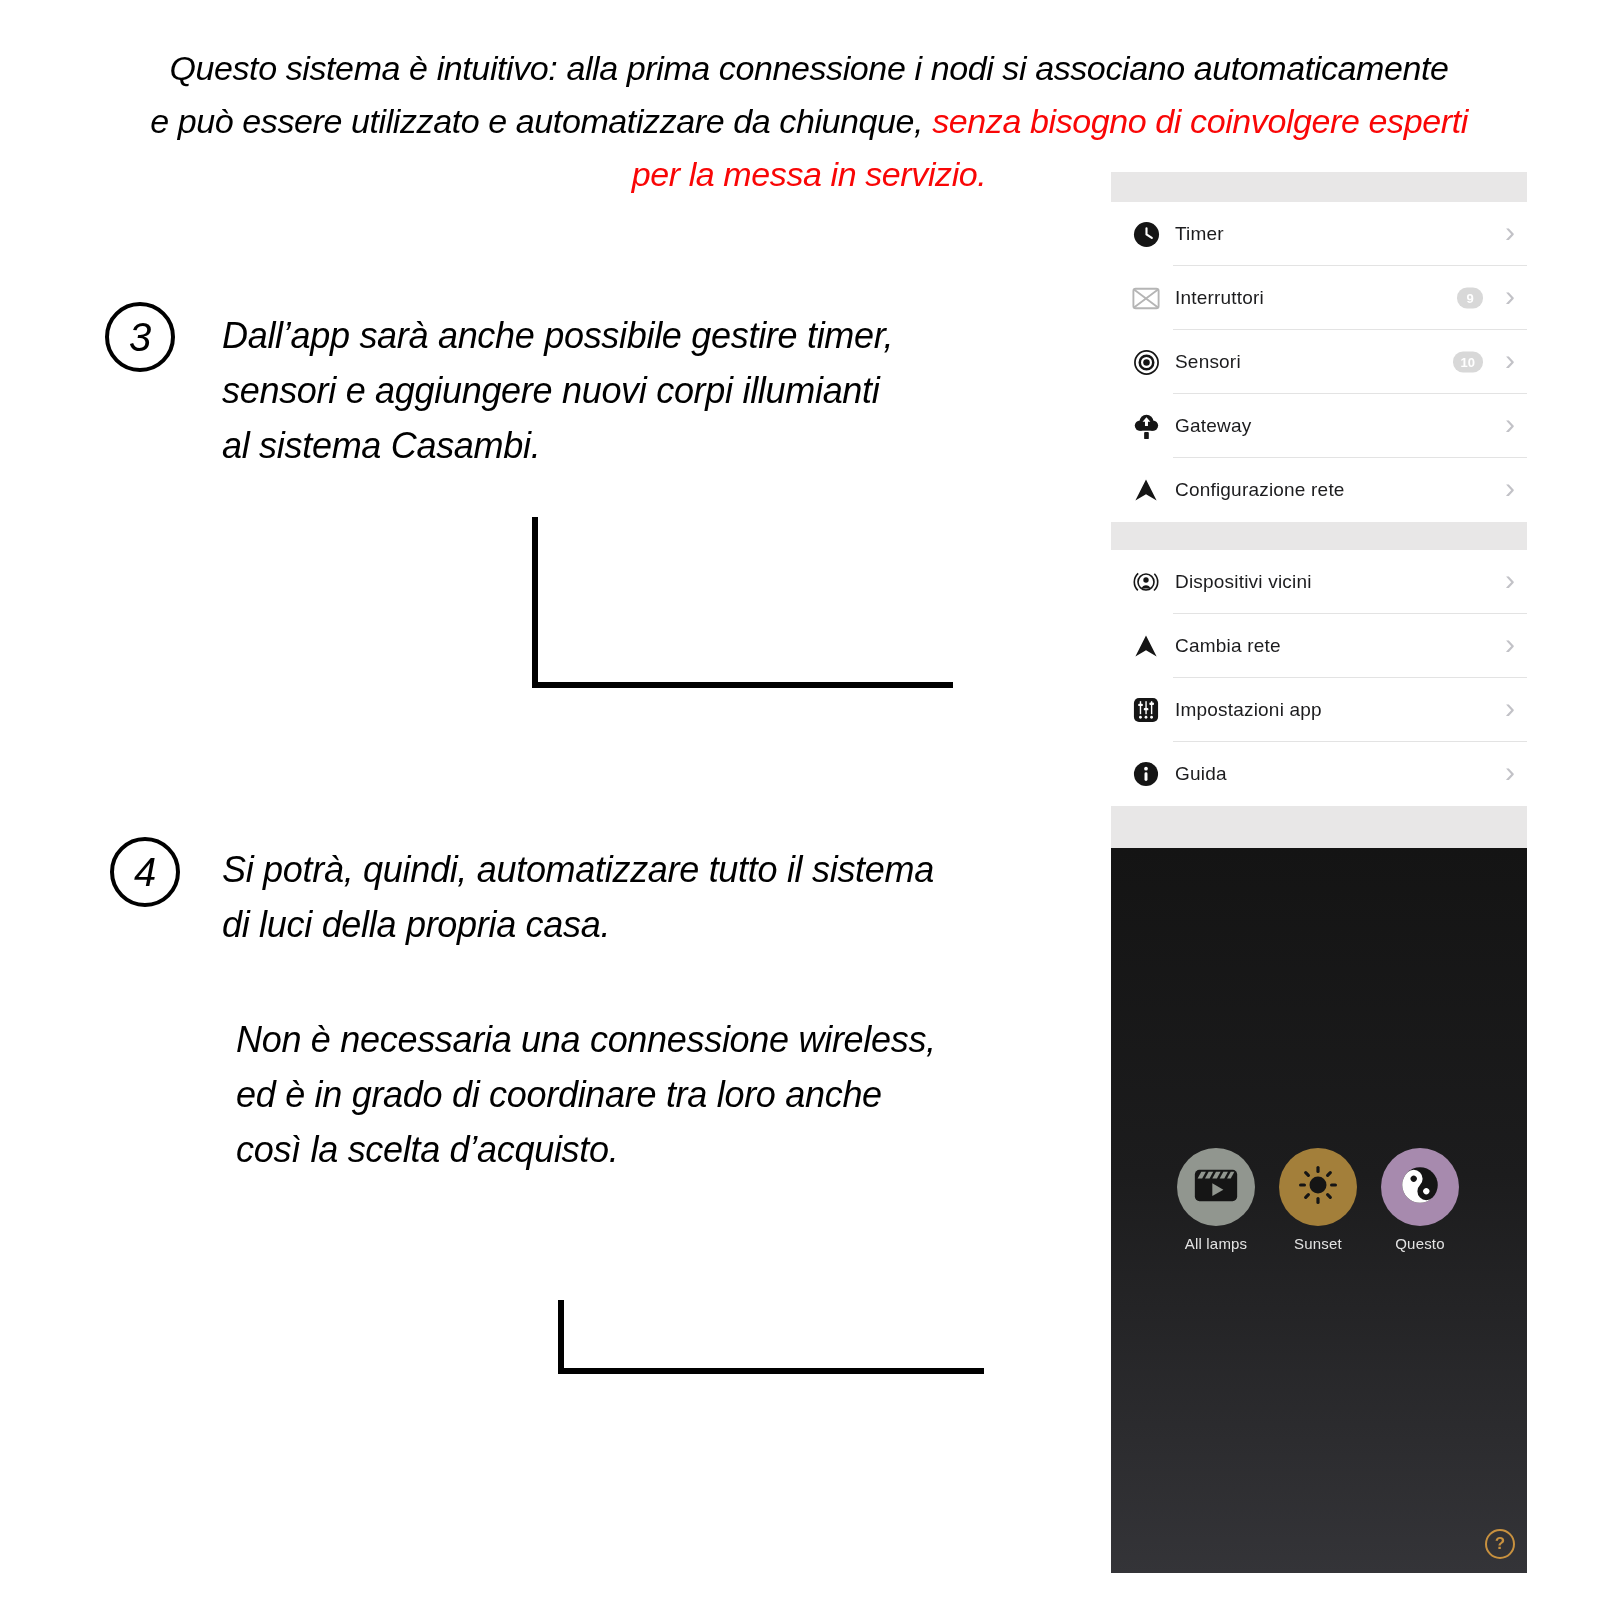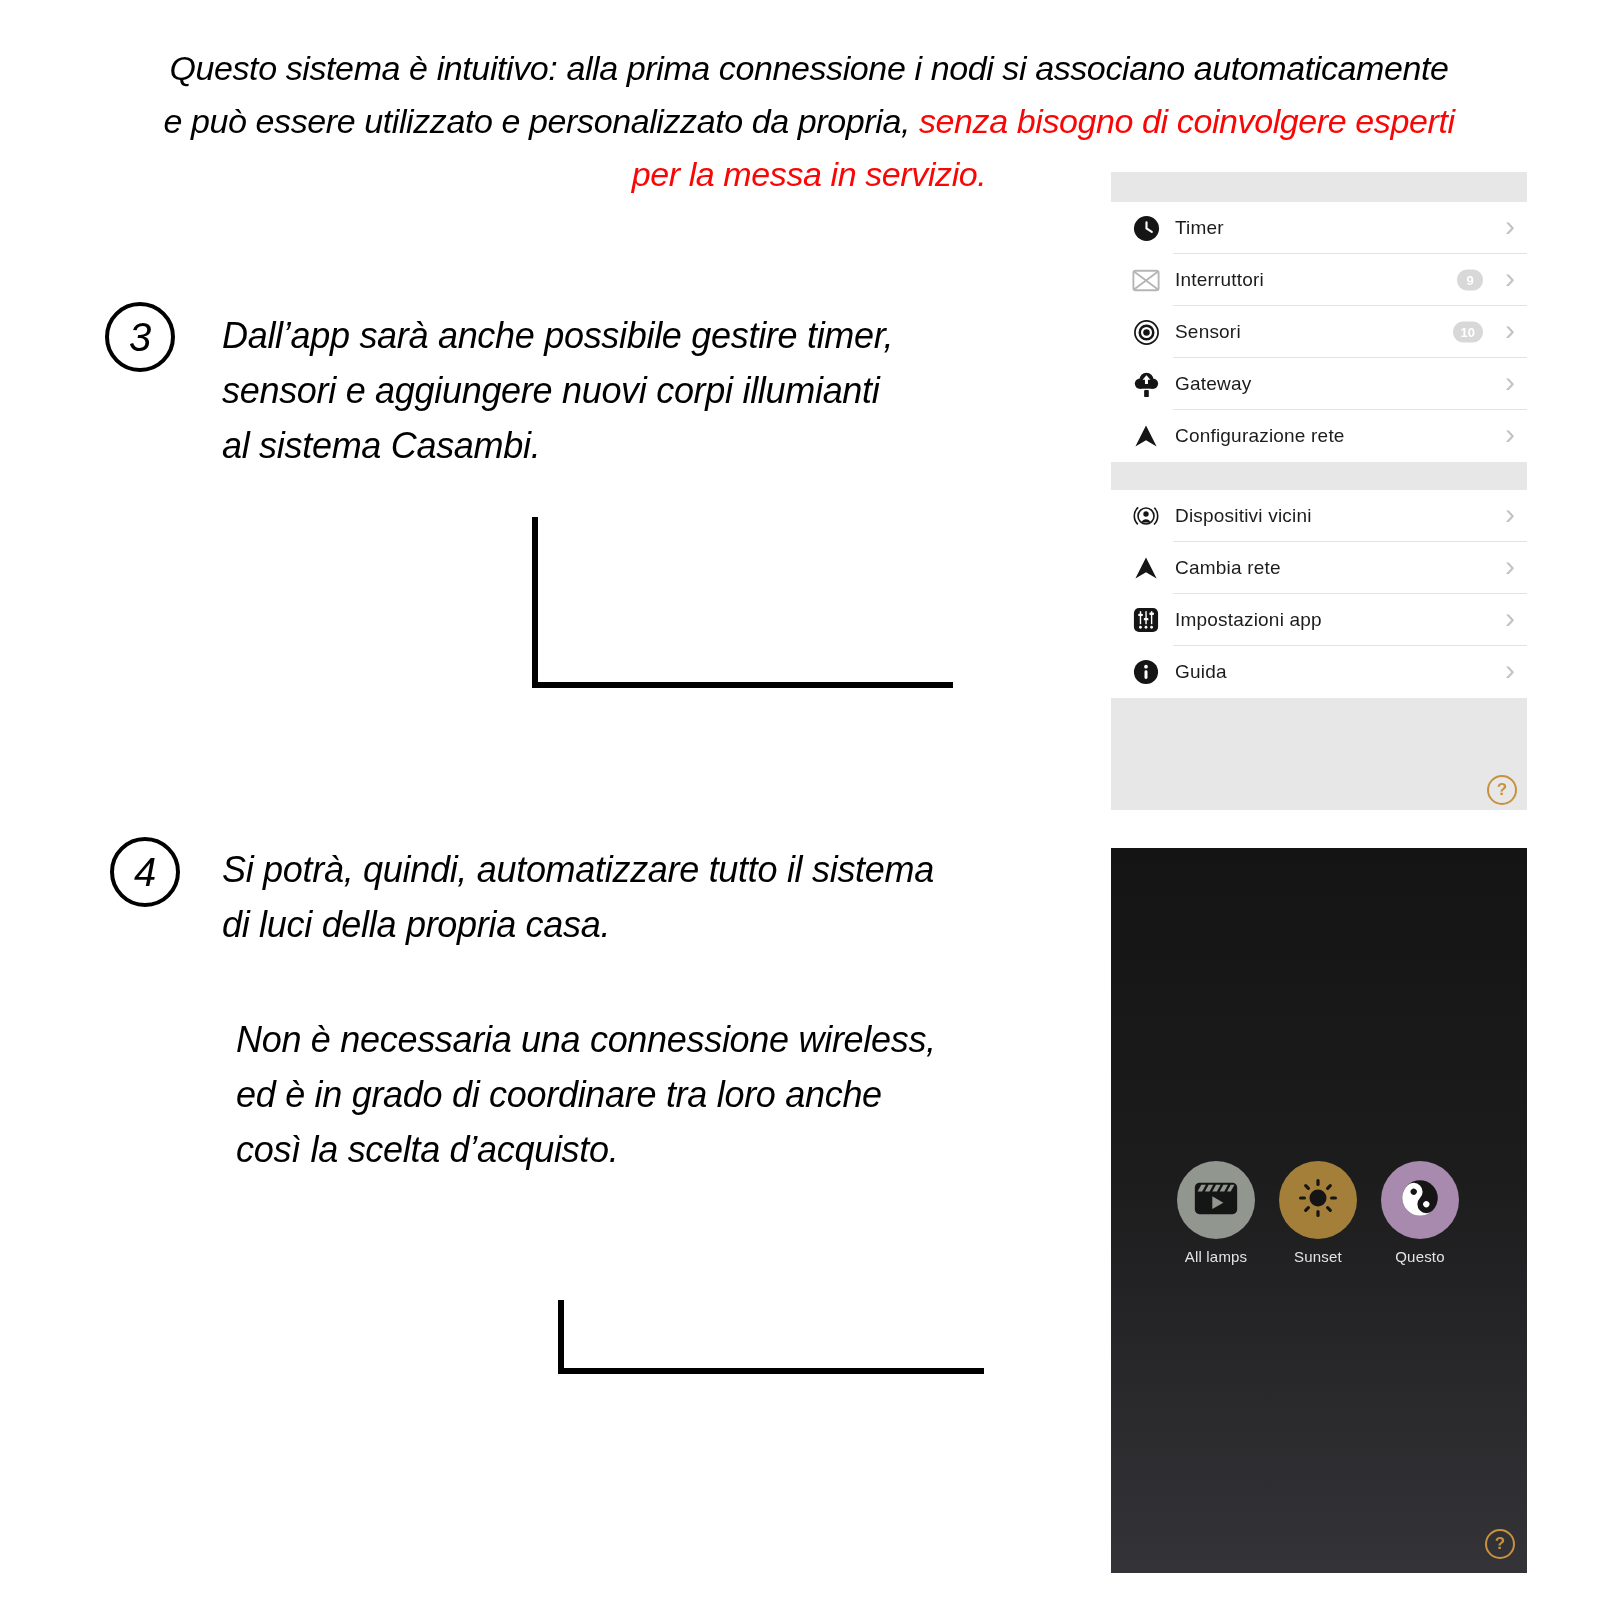--- a/index.html
+++ b/index.html
@@ -21,52 +21,52 @@
   #elbow-3{left:532px;top:517px;width:415px;height:165px;}
   #elbow-4{left:558px;top:1300px;width:420px;height:68px;}
 
   
   .menu-panel{position:absolute;left:1111px;top:172px;width:416px;height:638px;background:#fff;
               font-size:19px;color:#1c1c1e;}
   .graybar{background:#e8e7e7;}
   .bar-top{height:30px;}
   .bar-mid{height:28px;}
   .menu-footer{height:112px;position:relative;background:#e8e7e7;}
-  .mrow{position:relative;height:52px;display:flex;align-items:center;padding-left:20px;}
+  .mrow{position:relative;height:64px;display:flex;align-items:center;padding-left:20px;}
   .mrow .micon{width:30px;height:30px;display:flex;align-items:center;justify-content:center;flex:0 0 30px;}
   .mrow .mlabel{margin-left:14px;letter-spacing:0.2px;}
   .sepline{position:absolute;left:62px;right:0;bottom:0;height:1px;background:#e3e3e3;}
   .chev{position:absolute;right:12px;top:50%;transform:translateY(-56%);
         color:#c2c2c7;font-size:30px;line-height:30px;}
   .mbadge{position:absolute;right:44px;top:50%;transform:translateY(-50%);
           background:#d8d8d8;color:#fff;font-size:13px;font-weight:bold;
           border-radius:10px;padding:3px 8px;min-width:10px;text-align:center;}
   .help{position:absolute;width:26px;height:26px;border:2px solid #c8913f;border-radius:50%;
         color:#c8913f;font-size:17px;line-height:26px;text-align:center;box-sizing:content-box;
         font-weight:bold;}
   #menu-help{right:10px;bottom:5px;}
 
   
   .scenes-panel{position:absolute;left:1111px;top:848px;width:416px;height:725px;
                 background:linear-gradient(180deg,#141414 0%,#1c1c1d 45%,#343438 100%);}
-  .scene{position:absolute;top:313px;width:120px;text-align:center;}
+  .scene{position:absolute;top:300px;width:120px;text-align:center;}
   #scene-0{left:45px;} #scene-1{left:147px;} #scene-2{left:249px;}
   .scene-circle{width:78px;height:78px;border-radius:50%;margin:0 auto;
                 display:flex;align-items:center;justify-content:center;}
   .scene-label{margin-top:9px;font-size:15px;color:#e3e3e3;letter-spacing:0.2px;}
   #scenes-help{right:12px;bottom:14px;}
 </style>
 </head>
 <body>
 
 <div class="page">
 
   <div class="intro">
     <div><span>Questo sistema è intuitivo: alla prima connessione i nodi si associano automaticamente</span></div>
-    <div><span>e può essere utilizzato e personalizzato da propria, </span><span class="red">senza bisogno di coinvolgere esperti</span></div>
+    <div><span>e può essere utilizzato e automatizzare da chiunque, </span><span class="red">senza bisogno di coinvolgere esperti</span></div>
     <div class="red">per la messa in servizio.</div>
   </div>
 
   <div class="step-circle" style="left:105px;top:302px;">3</div>
   <div class="step-text" style="left:222px;top:308px;">
     <div>Dall’app sarà anche possibile gestire timer,</div>
     <div>sensori e aggiungere nuovi corpi illumianti</div>
     <div>al sistema Casambi.</div>
   </div>
   <div class="elbow" id="elbow-3"></div>

